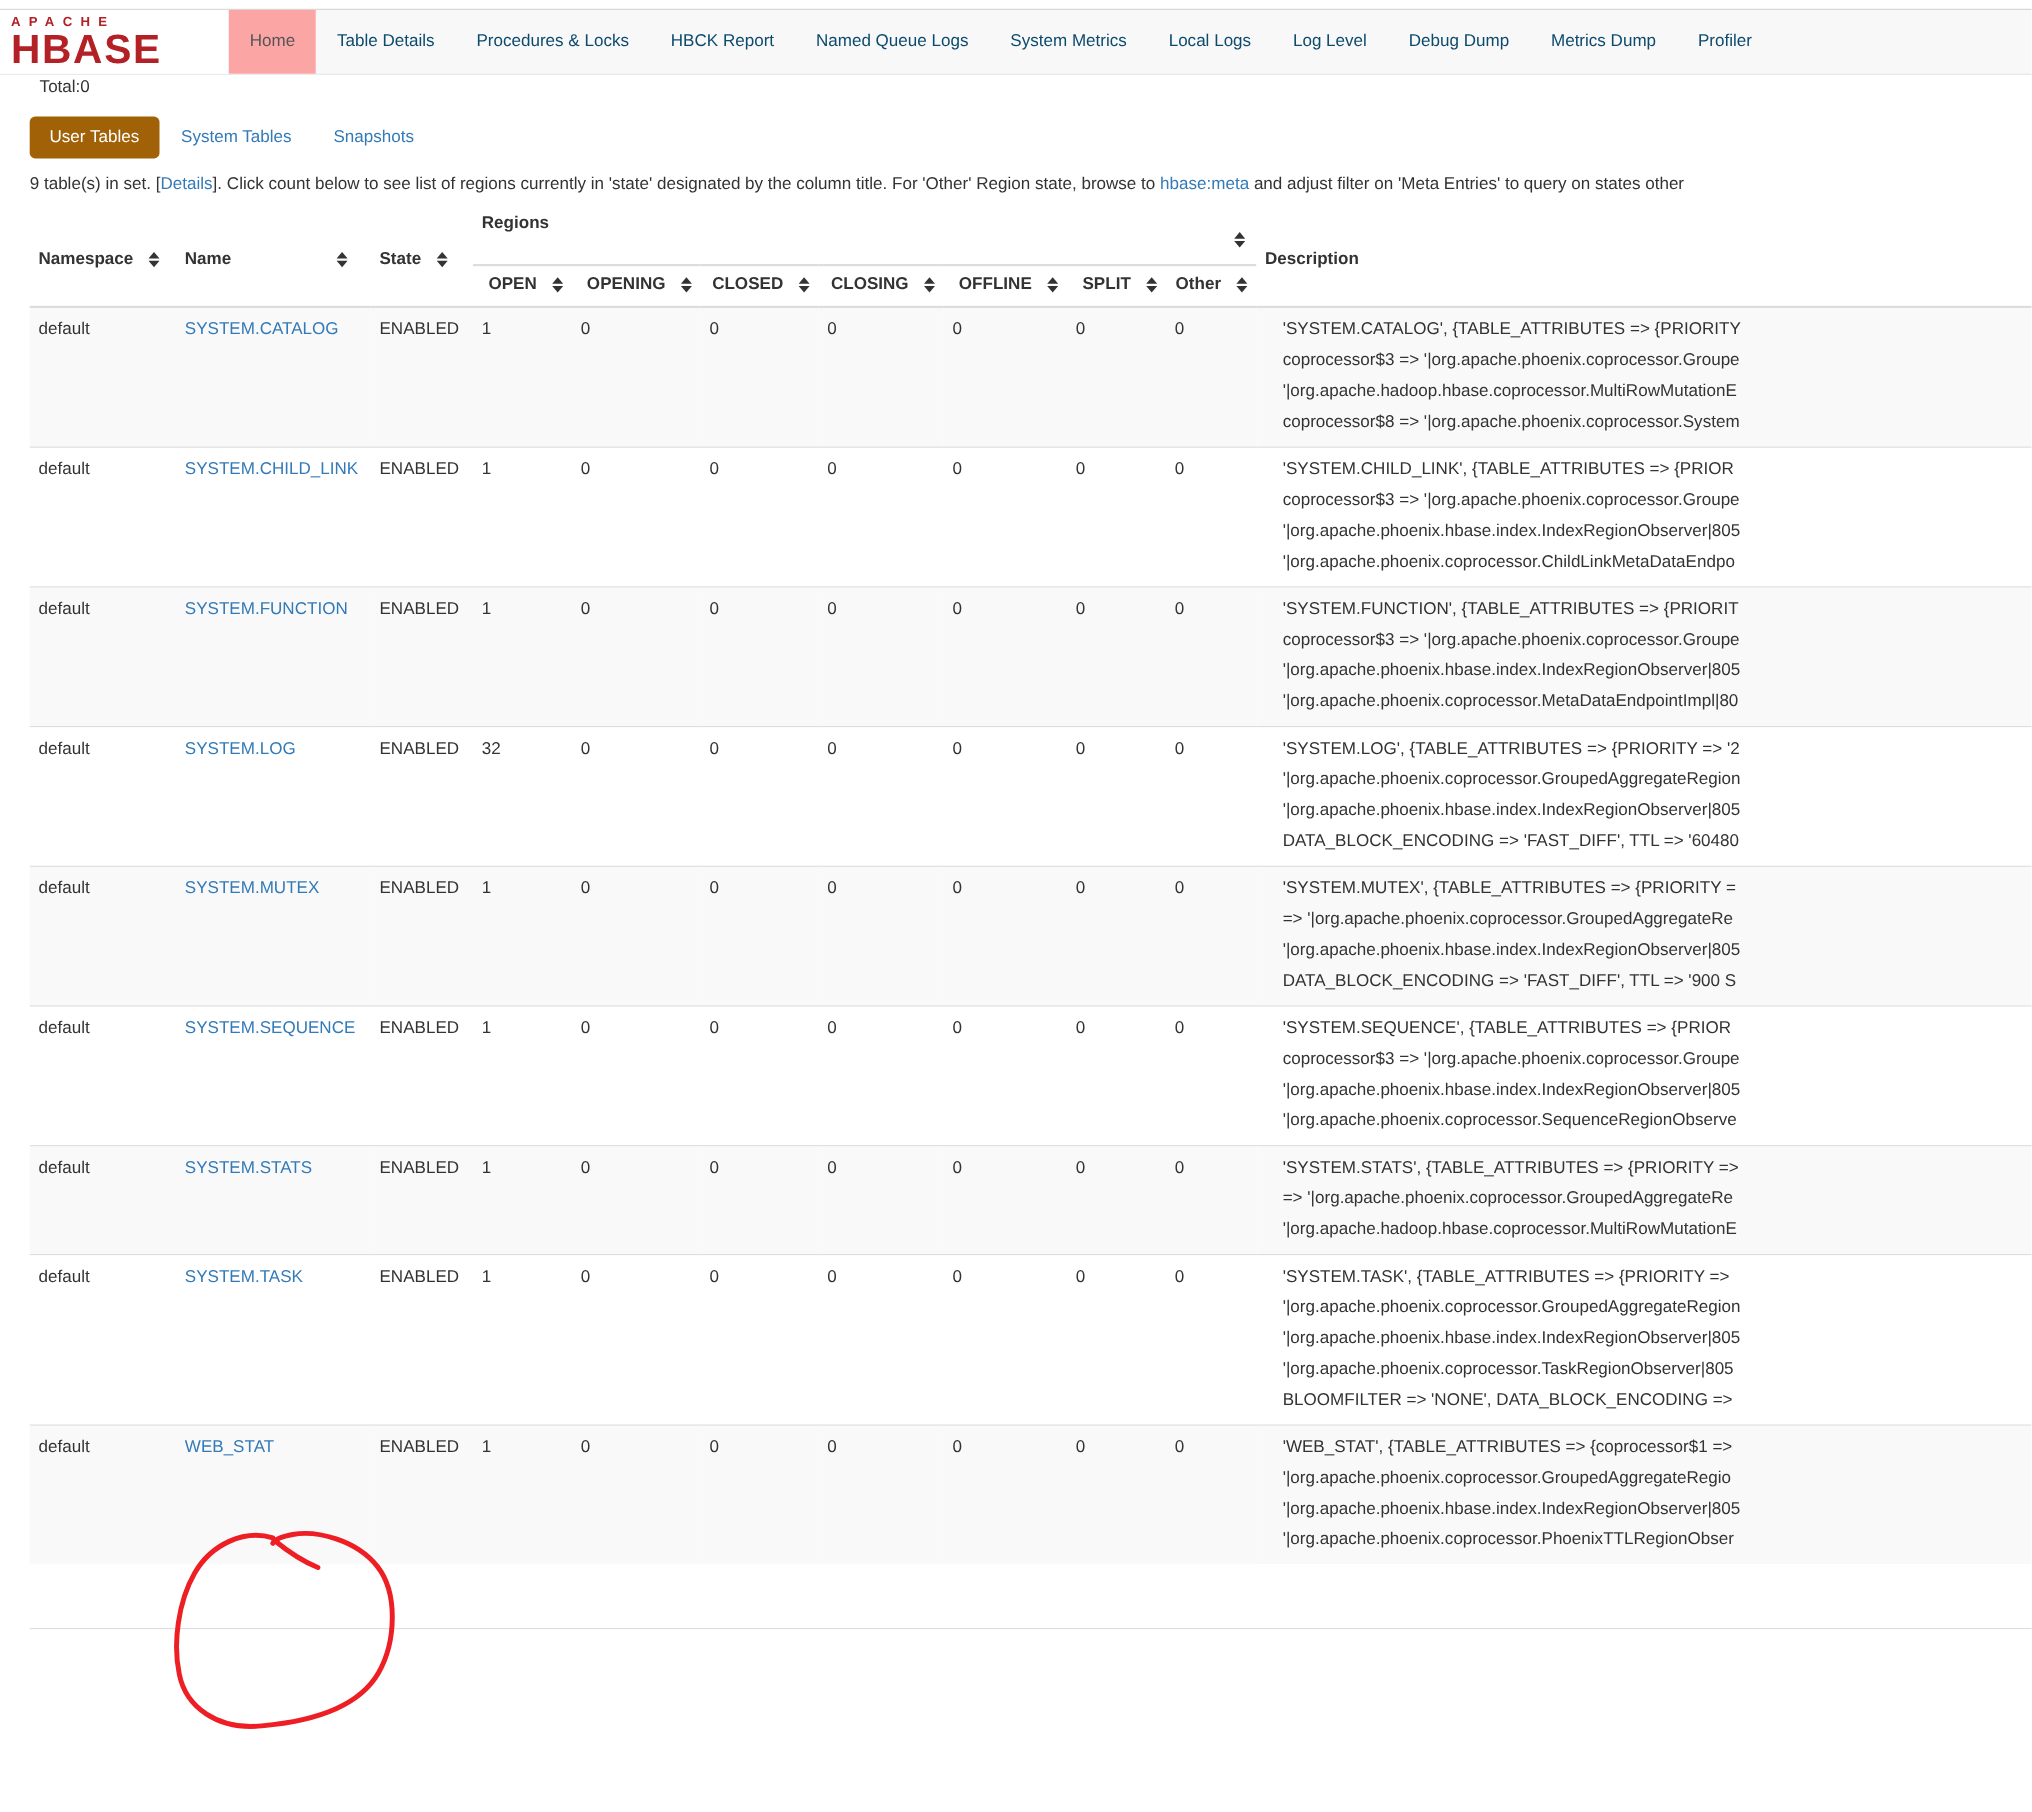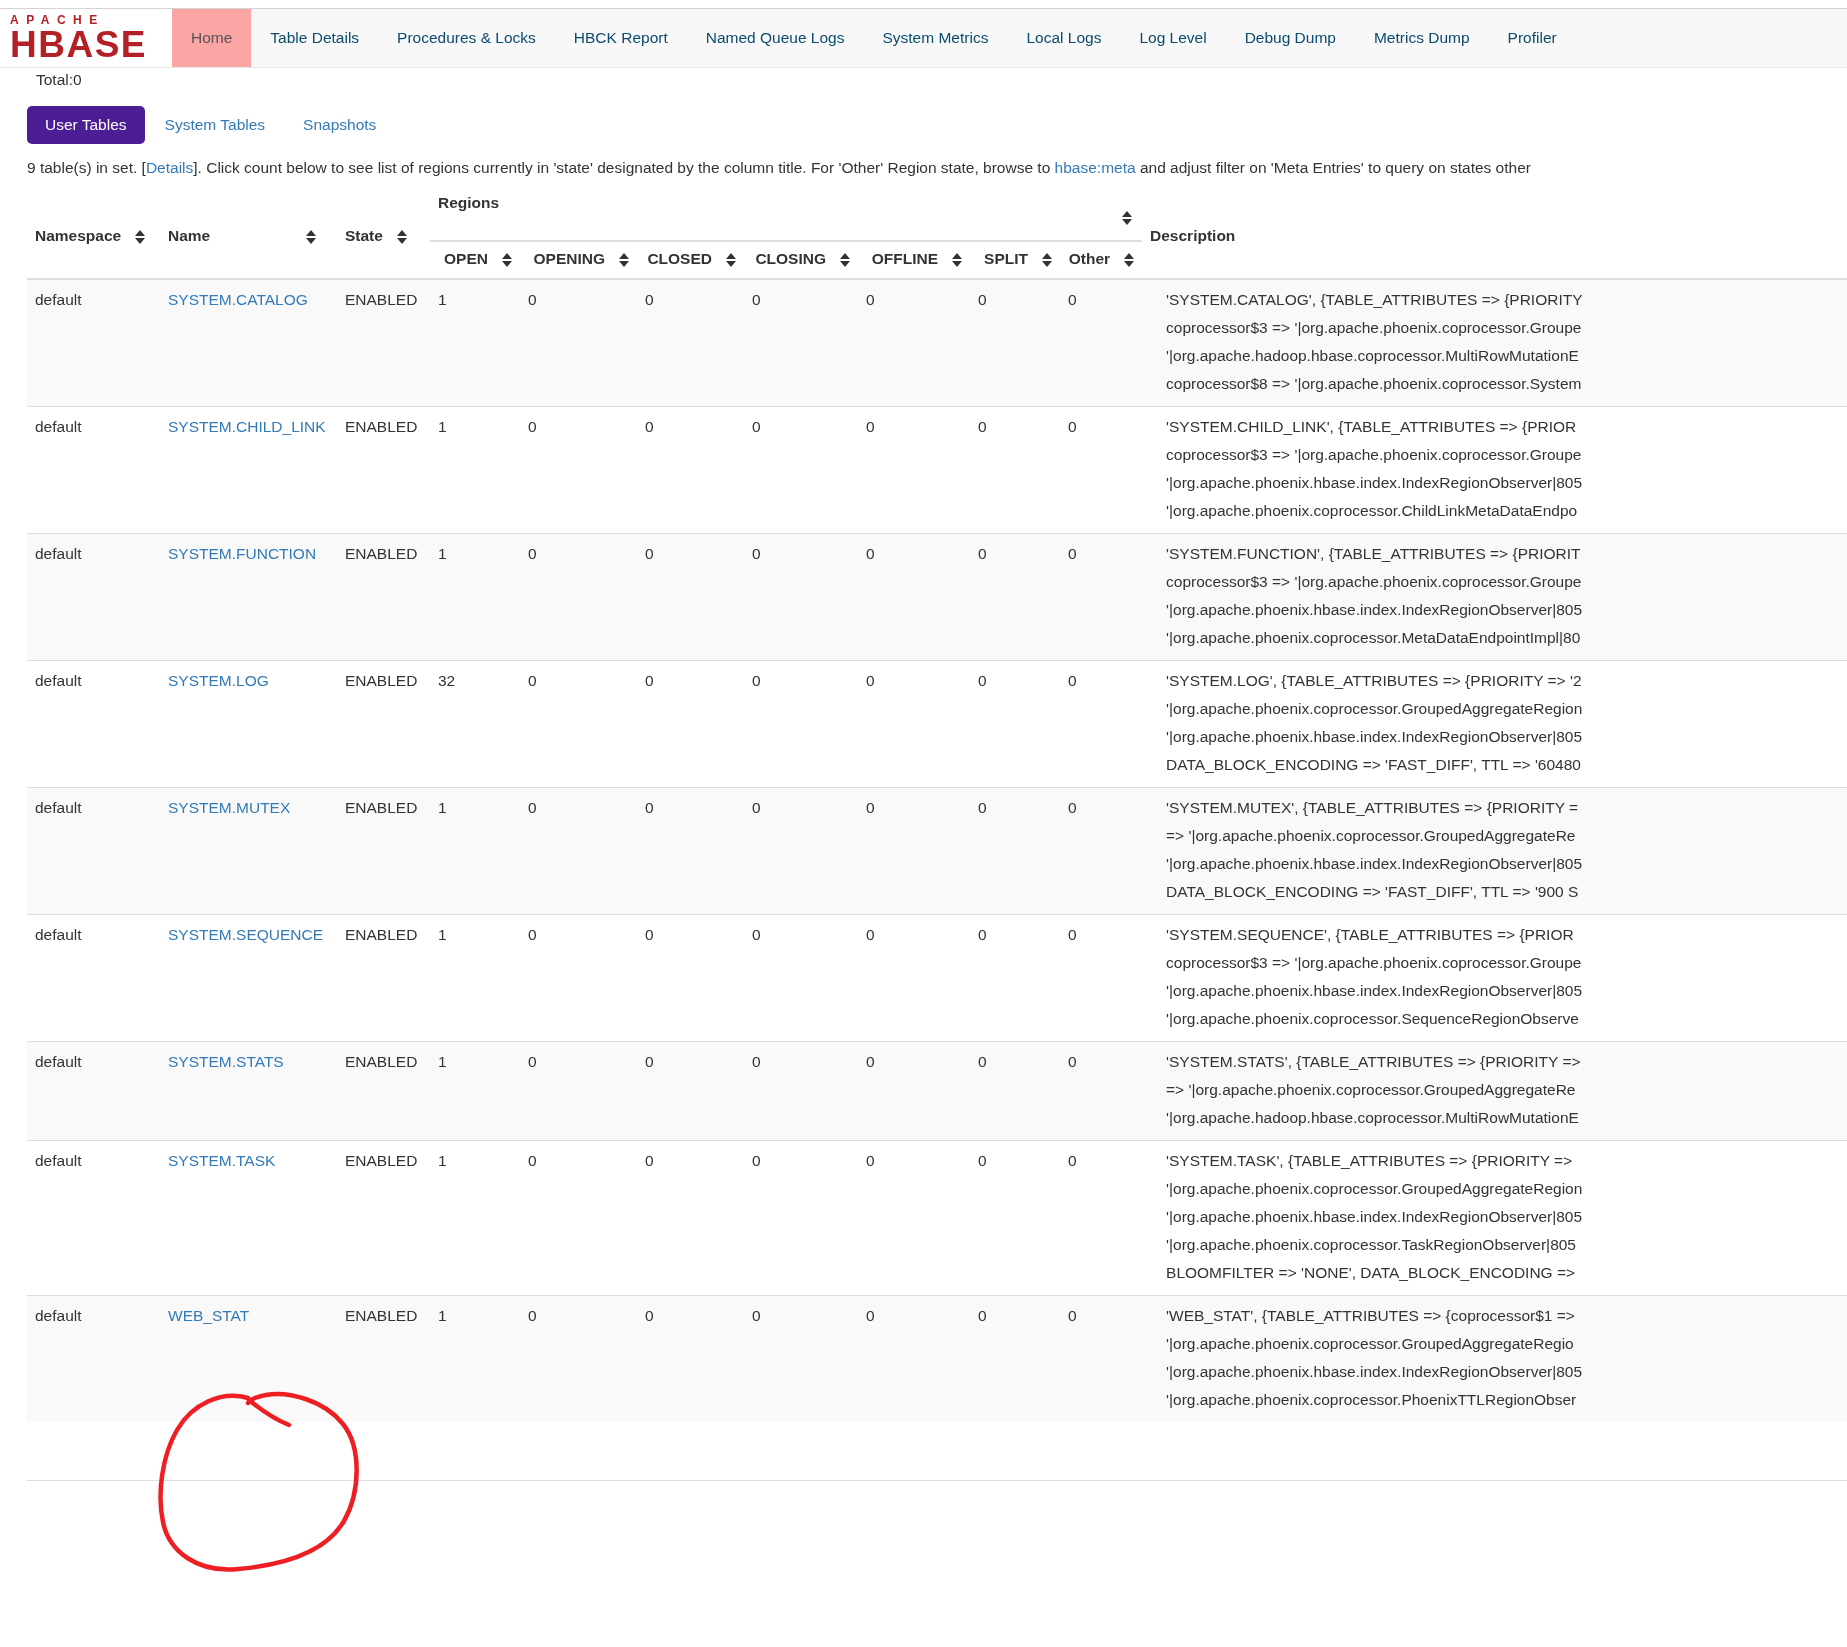--- a/index.html
+++ b/index.html
@@ -15,21 +15,21 @@
   .top-strip { height: 8px; background: #fff; }
   .navbar {
     height: 60px;
     background: #f8f8f8;
     border-top: 1px solid #d4d4d4;
     border-bottom: 1px solid #e7e7e7;
     display: flex;
     align-items: stretch;
   }
   .logo {
-    width: 172px;
+    width: 208px;
     display: flex;
     flex-direction: column;
     justify-content: center;
     padding-left: 10px;
     background: #fff;
     cursor: pointer;
   }
   .logo-apache {
     font-size: 12px;
     font-weight: bold;
@@ -69,21 +69,21 @@
   .tabs { display: flex; margin-top: 17px; }
   .tab {
     padding: 10px 18px;
     font-size: 15.5px;
     color: #337ab7;
     text-decoration: none;
     border-radius: 5px;
     margin-right: 2px;
     cursor: pointer;
   }
-  .tab.active { background: #4c1d95; color: #fff; }
+  .tab.active { background: #a16207; color: #fff; }
   .info { margin-top: 13px; font-size: 15.5px; line-height: 22px; white-space: nowrap; overflow: hidden; }
   .info a { color: #337ab7; text-decoration: none; cursor: pointer; }
   
   table.tables {
     margin-top: 15px;
     width: 1820px;
     border-collapse: collapse;
     table-layout: fixed;
     font-size: 15.5px;
   }

